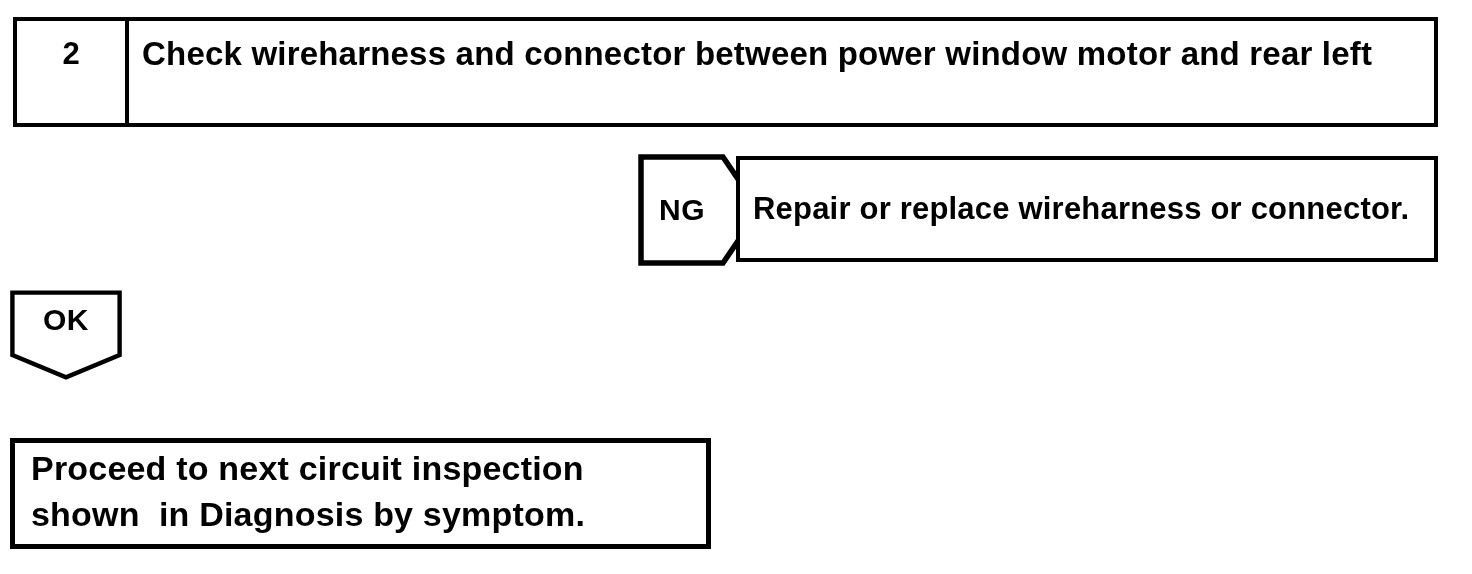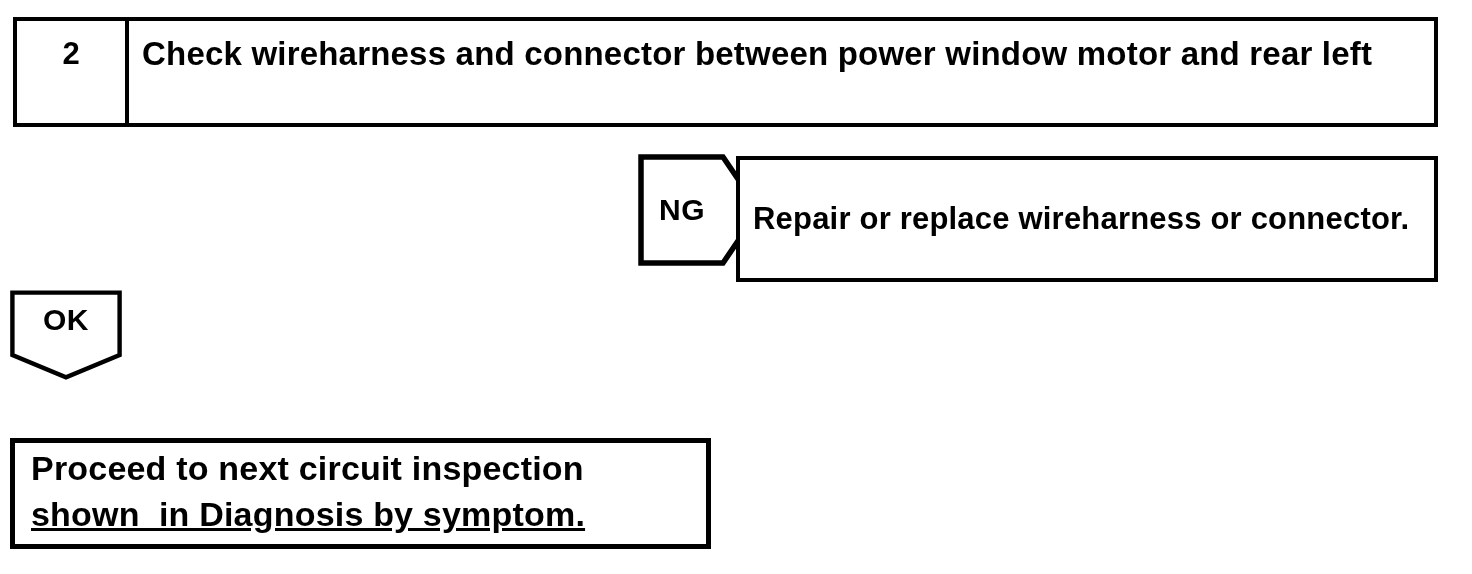--- a/index.html
+++ b/index.html
@@ -93,21 +93,21 @@
     top: 0;
     height: 82px;
   }
 
   
   .ng-action-box {
     position: absolute;
     left: 736px;
     top: 156px;
     width: 702px;
-    height: 126px;
+    height: 106px;
     border: 4px solid #000;
     box-sizing: border-box;
     display: flex;
     align-items: center;
     padding-left: 13px;
     font-size: 31px;
     letter-spacing: 0.2px;
     background: #fff;
   }
 
@@ -121,21 +121,20 @@
     border: 5px solid #000;
     box-sizing: border-box;
     padding: 2px 0 0 16px;
     font-size: 34px;
     line-height: 46px;
     letter-spacing: 0.2px;
     background: #fff;
   }
   .pre-space {
     white-space: pre-wrap;
-    text-decoration: underline;
   }
 </style>
 </head>
 <body>
 
 <div class="canvas">
 
   <div class="step-box">
     <div class="step-num-cell">
       <span>2</span>

